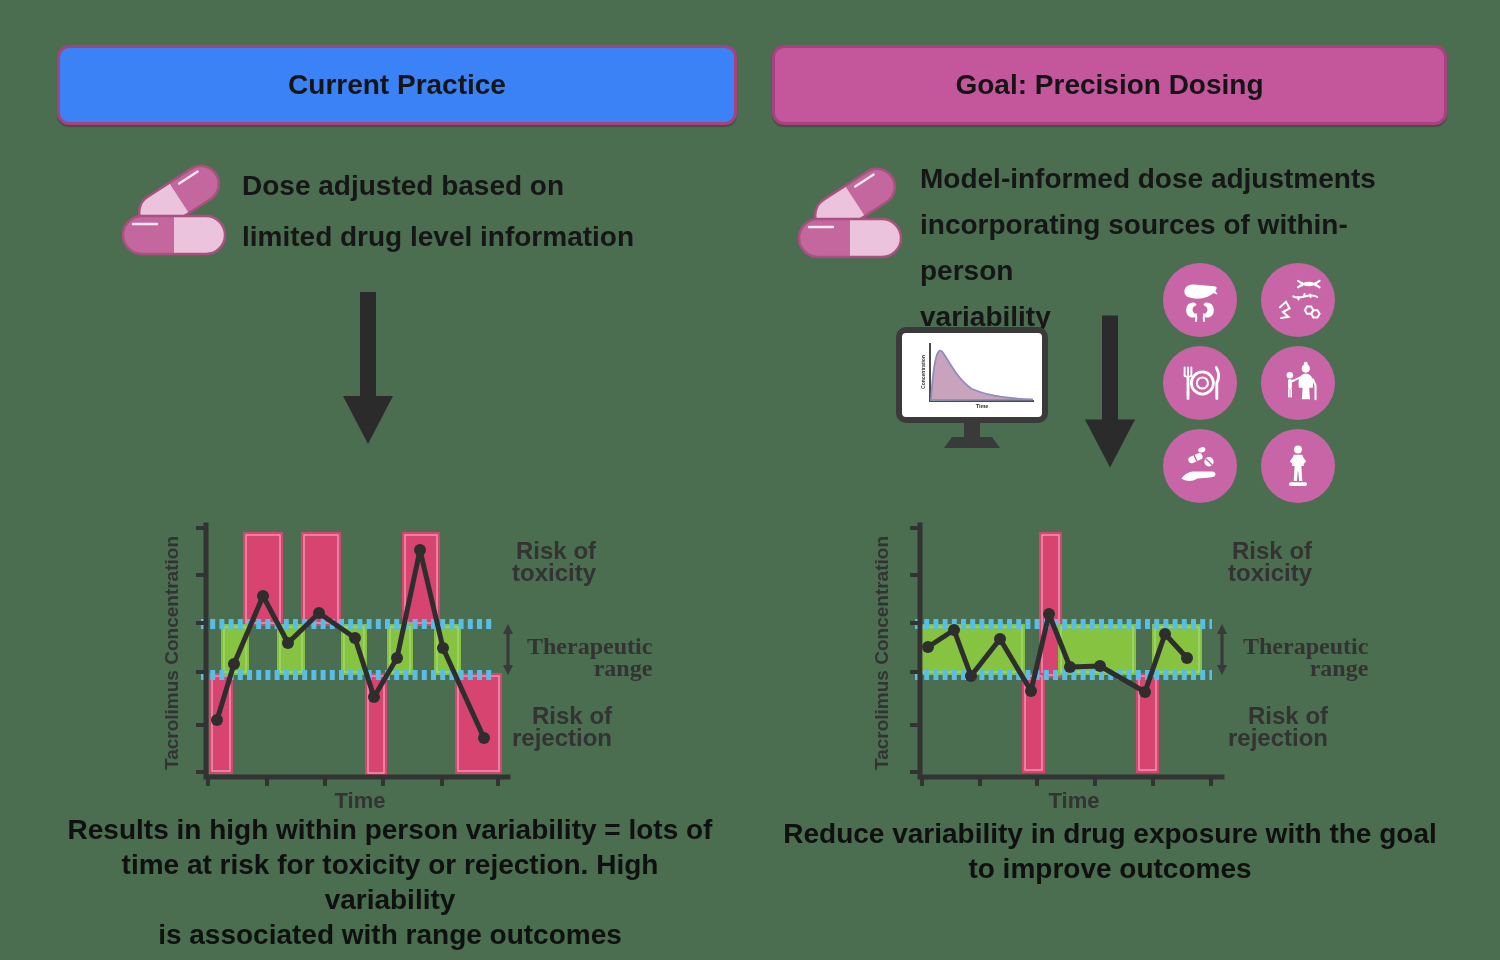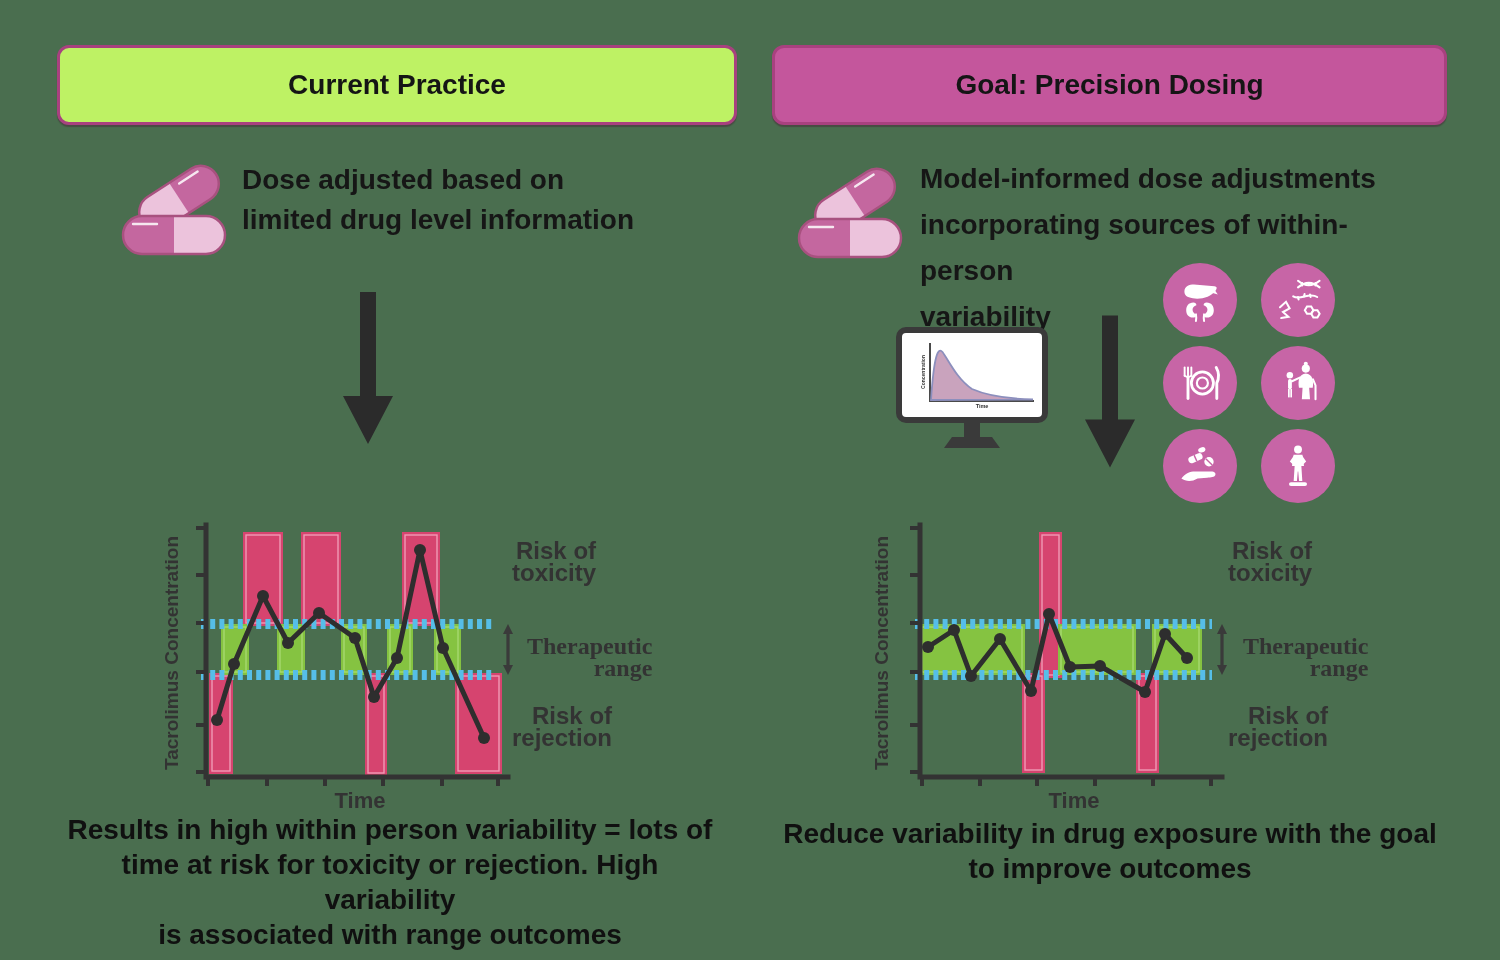--- a/index.html
+++ b/index.html
@@ -6,21 +6,21 @@
   body{width:1500px;height:960px;overflow:hidden;font-family:"Liberation Sans",sans-serif;}
   .stage{position:relative;width:1500px;height:960px;}
   .pre{white-space:pre-line;}
 
   .banner{position:absolute;top:45px;height:74px;border:3px solid;border-radius:12px;
           display:flex;align-items:center;justify-content:center;
           font-size:28px;font-weight:600;color:#151515;box-shadow:0 2px 1px rgba(70,15,45,.35);}
   .banner-left{left:57px;width:674px;}
   .banner-right{left:772px;width:669px;}
 
-  .desc{position:absolute;font-size:28px;font-weight:600;color:#161616;line-height:40px;}
+  .desc{position:absolute;font-size:28px;font-weight:600;color:#161616;line-height:51px;}
   .desc-left{left:242px;top:160px;width:430px;}
   .desc-right{left:920px;top:156px;width:520px;line-height:46px;}
 
   .pills{position:absolute;width:122px;height:96px;}
   .pills-left{left:116px;top:162px;}
   .pills-right{left:792px;top:165px;}
 
   .big-arrow{position:absolute;width:54px;}
   .arrow-left{left:341px;top:292px;height:154px;}
   .arrow-right{left:1083px;top:315px;height:155px;}
@@ -52,21 +52,21 @@
   .bottom-text{position:absolute;width:664px;text-align:center;
                font-size:28px;font-weight:600;color:#101010;line-height:35px;}
   .bottom-left{left:58px;top:812px;}
   .bottom-right{left:778px;top:816px;}
 </style>
 </head>
 <body>
 
 <div class="stage" style="background: rgb(74, 110, 79);">
 
-  <div class="banner banner-left" style="background: #bef264; border-color: rgb(168, 65, 127);">
+  <div class="banner banner-left" style="background: #3b82f6; border-color: rgb(168, 65, 127);">
     <span>Current Practice</span>
   </div>
 
   <svg class="pills pills-left" viewBox="0 0 120 96">
     <defs>
       <clipPath id="capA1">
           <rect x="18" y="18" width="88" height="36" rx="18"></rect>
         </clipPath>
       <clipPath id="capB1">
           <rect x="6" y="54" width="102" height="38" rx="19"></rect>

